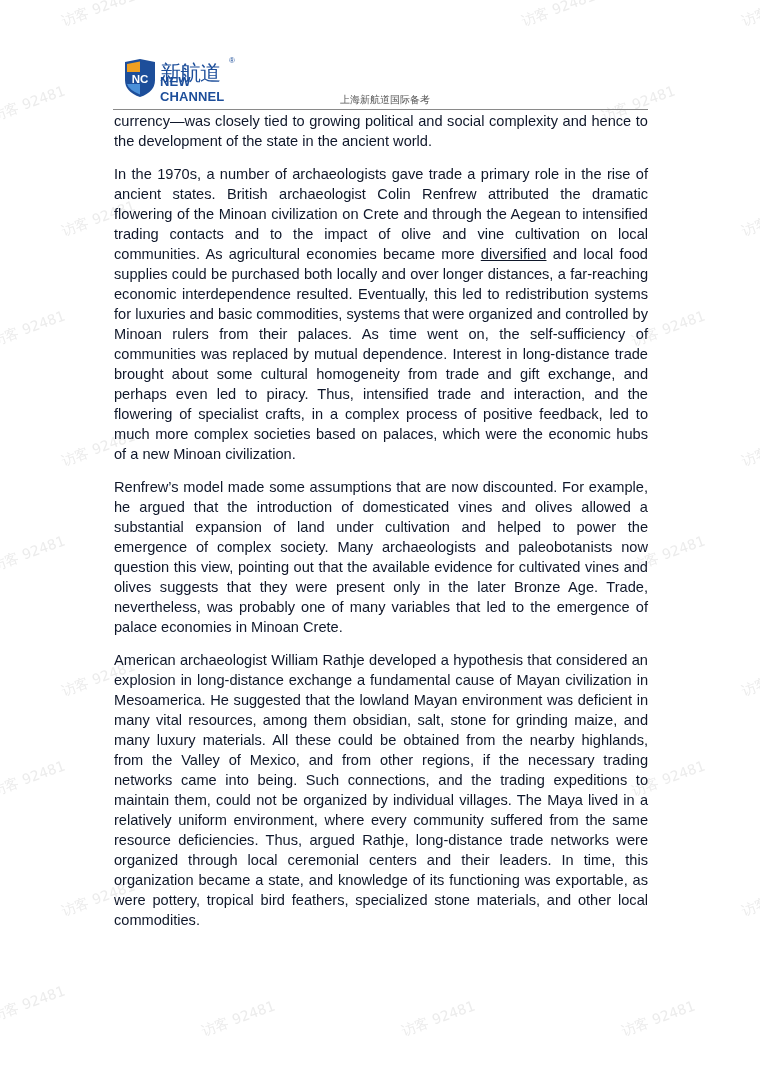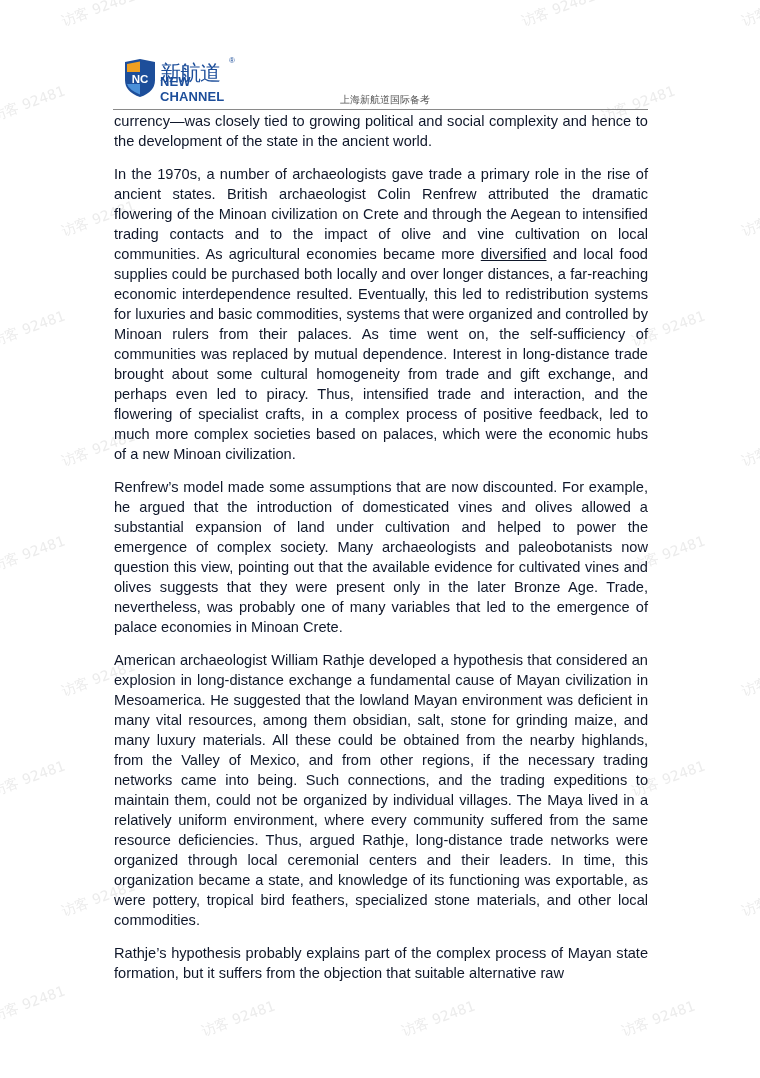--- a/index.html
+++ b/index.html
@@ -66,14 +66,13 @@
 </div>
 
 <div class="header-title">上海新航道国际备考</div>
 <div class="header-rule"></div>
 
 <div class="content" id="content">
     <p class="para"><span>currency—was closely tied to growing political and social complexity and hence to the development of the state in the ancient world.</span></p>
     <p class="para"><span>In the 1970s, a number of archaeologists gave trade a primary role in the rise of ancient states. British archaeologist Colin Renfrew attributed the dramatic flowering of the Minoan civilization on Crete and through the Aegean to intensified trading contacts and to the impact of olive and vine cultivation on local communities. As agricultural economies became more </span><span class="em-u">diversified</span><span> and local food supplies could be purchased both locally and over longer distances, a far-reaching economic interdependence resulted. Eventually, this led to redistribution systems for luxuries and basic commodities, systems that were organized and controlled by Minoan rulers from their palaces. As time went on, the self-sufficiency of communities was replaced by mutual dependence. Interest in long-distance trade brought about some cultural homogeneity from trade and gift exchange, and perhaps even led to piracy. Thus, intensified trade and interaction, and the flowering of specialist crafts, in a complex process of positive feedback, led to much more complex societies based on palaces, which were the economic hubs of a new Minoan civilization.</span></p>
     <p class="para"><span>Renfrew’s model made some assumptions that are now discounted. For example, he argued that the introduction of domesticated vines and olives allowed a substantial expansion of land under cultivation and helped to power the emergence of complex society. Many archaeologists and paleobotanists now question this view, pointing out that the available evidence for cultivated vines and olives suggests that they were present only in the later Bronze Age. Trade, nevertheless, was probably one of many variables that led to the emergence of palace economies in Minoan Crete.</span></p>
     <p class="para"><span>American archaeologist William Rathje developed a hypothesis that considered an explosion in long-distance exchange a fundamental cause of Mayan civilization in Mesoamerica. He suggested that the lowland Mayan environment was deficient in many vital resources, among them obsidian, salt, stone for grinding maize, and many luxury materials. All these could be obtained from the nearby highlands, from the Valley of Mexico, and from other regions, if the necessary trading networks came into being. Such connections, and the trading expeditions to maintain them, could not be organized by individual villages. The Maya lived in a relatively uniform environment, where every community suffered from the same resource deficiencies. Thus, argued Rathje, long-distance trade networks were organized through local ceremonial centers and their leaders. In time, this organization became a state, and knowledge of its functioning was exportable, as were pottery, tropical bird feathers, specialized stone materials, and other local commodities.</span></p>
-    <p class="para"><span>Rathje’s hypothesis probably explains part of the complex process of Mayan state formation, but it suffers from the objection that suitable alternative raw</span></p>
   </div>
 
 </body></html>

